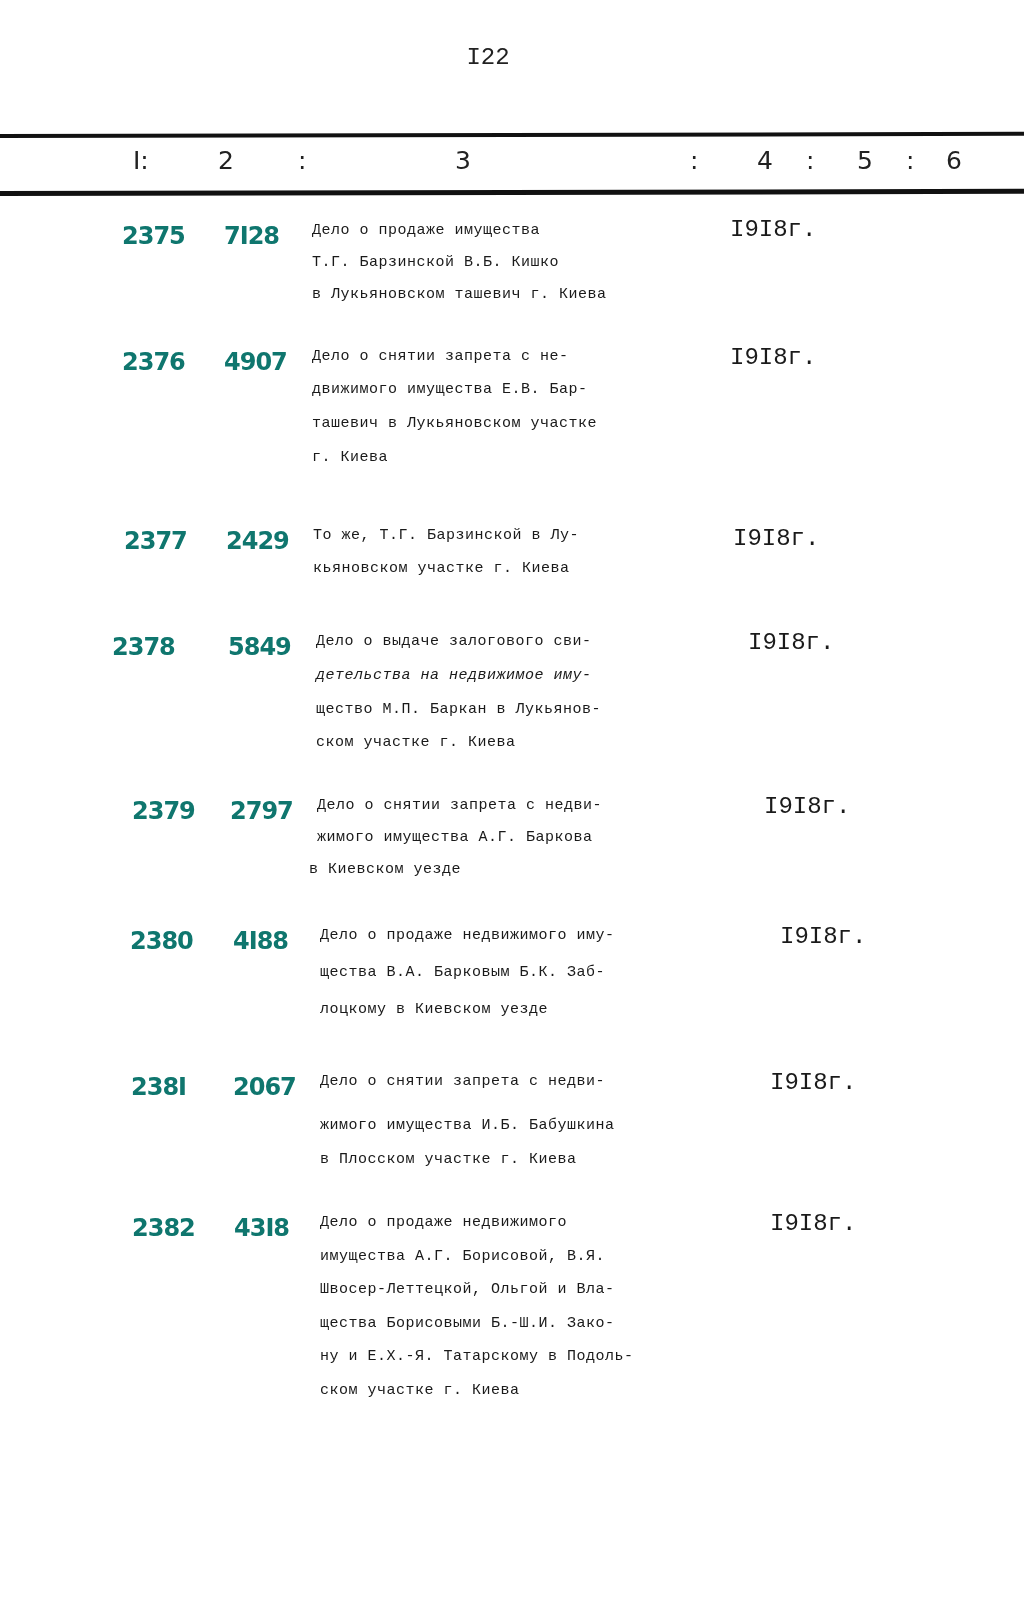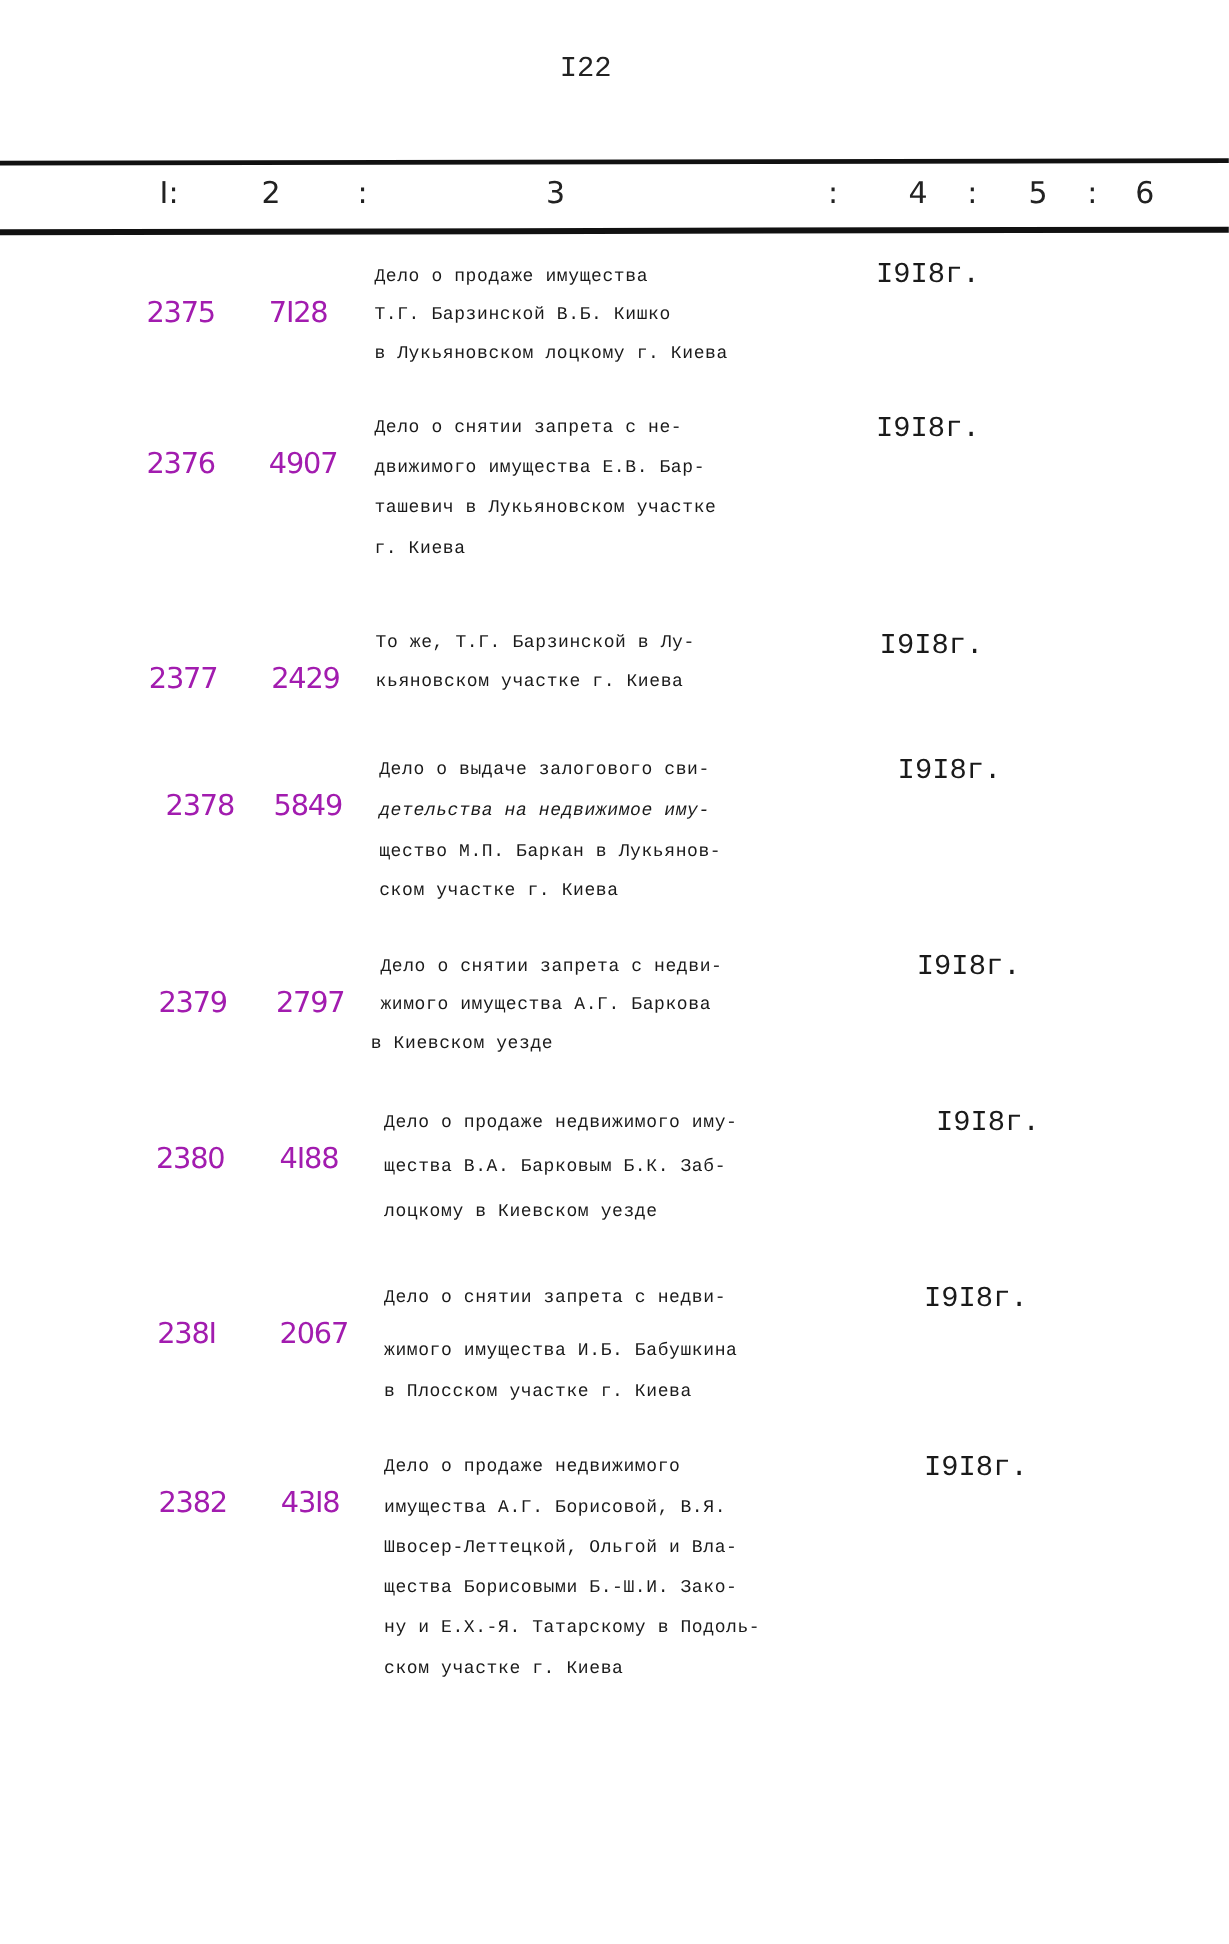--- a/index.html
+++ b/index.html
@@ -46,24 +46,23 @@
       width: 1024px;
     }
     .entry .num, .entry .code, .entry .year, .entry .line {
       position: absolute;
       font-size: 15px;
       white-space: nowrap;
     }
     .entry .num, .entry .code {
       font-family: "DejaVu Sans", sans-serif;
       font-size: 24px;
-      font-weight: normal;
+      font-weight: bold;
       letter-spacing: -1px;
-      color: #a21caf;
-      margin-top: 24px;
+      color: #0f766e;
     }
     .entry .line {
       font-family: "Liberation Mono", "DejaVu Sans Mono", monospace;
       letter-spacing: 0.5px;
       color: #1a1a1a;
     }
     .entry .year {
       font-family: "Liberation Mono", "DejaVu Sans Mono", monospace;
       font-size: 24px;
       color: #1a1a1a;
@@ -89,21 +88,21 @@
   <span class="col-header" style="left:946px;">6</span>
 </div>
 
 <div class="rule rule-bottom"></div>
 
 <div class="entry" style="top:222px;">
   <span class="num" style="left:122px;">2375</span>
   <span class="code" style="left:224px;">7I28</span>
   <span class="line" style="left:312px; top:0px;">Дело о продаже имущества</span>
   <span class="line" style="left:312px; top:32px;">Т.Г. Барзинской В.Б. Кишко</span>
-  <span class="line" style="left:312px; top:64px;">в Лукьяновском лоцкому г. Киева</span>
+  <span class="line" style="left:312px; top:64px;">в Лукьяновском ташевич г. Киева</span>
   <span class="year" style="left:730px; top:-6px;">I9I8г.</span>
 </div>
 
 <div class="entry" style="top:348px;">
   <span class="num" style="left:122px;">2376</span>
   <span class="code" style="left:224px;">4907</span>
   <span class="line" style="left:312px; top:0px;">Дело о снятии запрета с не-</span>
   <span class="line" style="left:312px; top:33px;">движимого имущества Е.В. Бар-</span>
   <span class="line" style="left:312px; top:67px;">ташевич в Лукьяновском участке</span>
   <span class="line" style="left:312px; top:101px;">г. Киева</span>
@@ -112,21 +111,21 @@
 
 <div class="entry" style="top:527px;">
   <span class="num" style="left:124px;">2377</span>
   <span class="code" style="left:226px;">2429</span>
   <span class="line" style="left:313px; top:0px;text-align:center;">То же, Т.Г. Барзинской в Лу-</span>
   <span class="line" style="left:313px; top:33px;">кьяновском участке г. Киева</span>
   <span class="year" style="left:733px; top:-2px;">I9I8г.</span>
 </div>
 
 <div class="entry" style="top:633px;">
-  <span class="num" style="left:138px;">2378</span>
+  <span class="num" style="left:112px;">2378</span>
   <span class="code" style="left:228px;">5849</span>
   <span class="line" style="left:316px; top:0px;">Дело о выдаче залогового сви-</span>
   <span class="line" style="left:316px; top:34px;font-style:italic;">детельства на недвижимое иму-</span>
   <span class="line" style="left:316px; top:68px;">щество М.П. Баркан в Лукьянов-</span>
   <span class="line" style="left:316px; top:101px;">ском участке г. Киева</span>
   <span class="year" style="left:748px; top:-4px;">I9I8г.</span>
 </div>
 
 <div class="entry" style="top:797px;">
   <span class="num" style="left:132px;text-align:right;">2379</span>

